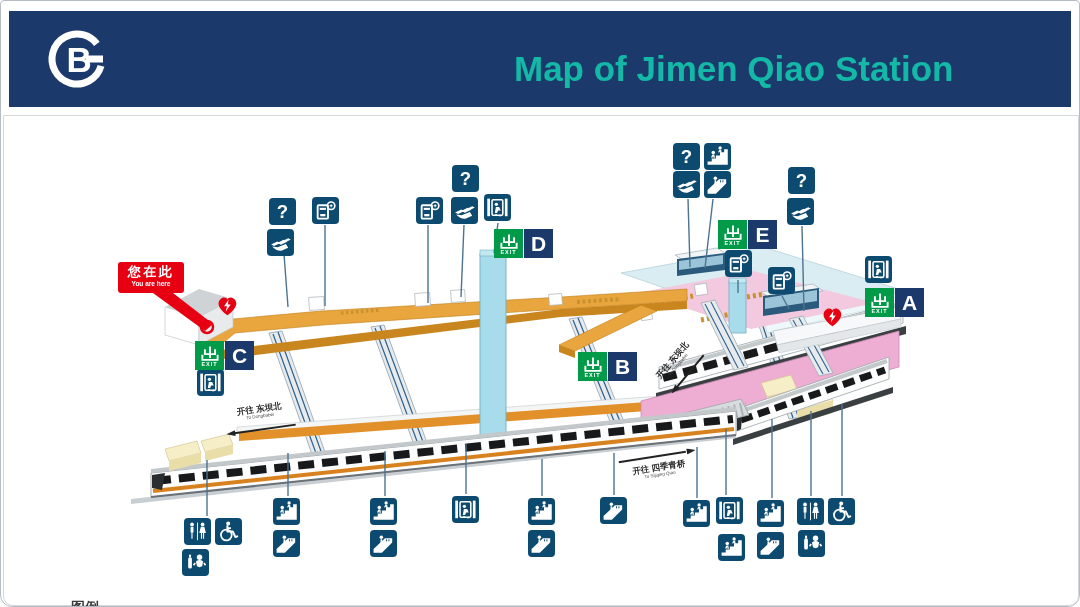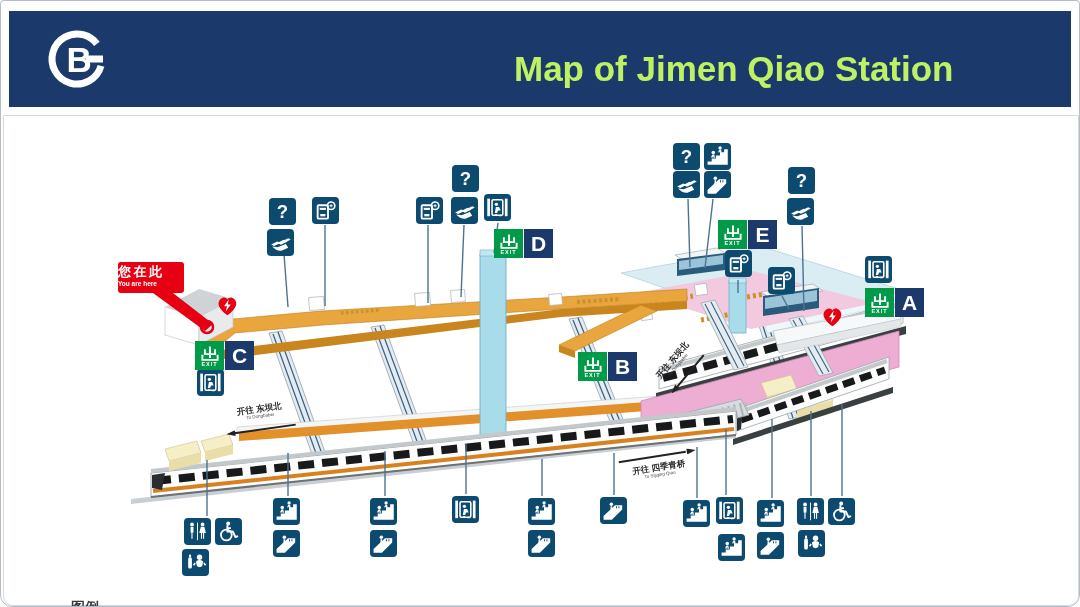--- a/index.html
+++ b/index.html
@@ -2,34 +2,34 @@
 <html><head>
 <meta charset="utf-8">
 <style>
   html,body{margin:0;padding:0;background:#fff;}
   .page{position:relative;width:1080px;height:607px;box-sizing:border-box;
         border:1.5px solid #b6bcc4;border-radius:4px 4px 12px 12px;overflow:hidden;
         font-family:"Liberation Sans","DejaVu Sans",sans-serif;background:#fff;}
   .header{position:absolute;left:8px;right:8px;top:10px;height:96px;background:var(--header-bg,#1b3a6b);}
   .logo{position:absolute;left:36px;top:16px;width:64px;height:64px;}
   .title-zh{position:absolute;left:116px;top:30px;color:#fff;font-size:45px;font-weight:800;letter-spacing:1px;white-space:nowrap;}
-  .title-en{position:absolute;left:505px;top:38px;color:#bef264;font-size:35px;font-weight:700;white-space:nowrap;}
+  .title-en{position:absolute;left:505px;top:38px;color:#14b8a6;font-size:35px;font-weight:700;white-space:nowrap;}
   .panel{position:absolute;left:2px;top:114px;width:1074px;height:489px;border:1px solid #d3d8dd;border-radius:0 0 10px 10px;}
   .map{position:absolute;left:0;top:0;width:1080px;height:607px;}
   svg.scene,svg.lines{position:absolute;left:0;top:0;}
   .ic{position:absolute;background:var(--icon-bg,#0d4a6f);border-radius:4px;display:flex;align-items:center;justify-content:center;}
   .ic svg{width:92%;height:92%;}
   .ic-aed{background:none;border-radius:0;}
   .exit{position:absolute;display:flex;gap:1px;}
   .exit .g{width:29px;height:29px;background:var(--exit-green,#009a49);display:flex;flex-direction:column;align-items:center;justify-content:center;}
   .exit .g .ex{color:#fff;font-size:5.5px;font-weight:bold;letter-spacing:1px;line-height:5px;margin-top:1px;}
   .exit .l{width:29px;height:29px;background:var(--header-bg,#1b3a6b);color:#fff;display:flex;align-items:center;justify-content:center;
            font-size:21px;font-weight:bold;}
   .bubble{position:absolute;left:117px;top:261px;width:66px;height:31px;background:var(--alert-red,#e60012);
-          border-radius:3px;color:#fff;text-align:left;}
+          border-radius:3px;color:#fff;text-align:center;}
   .bubble .zh{font-size:13px;font-weight:bold;letter-spacing:2.5px;line-height:16px;margin-top:2px;white-space:nowrap;}
   .bubble .en{font-size:6.5px;font-weight:bold;line-height:7px;white-space:nowrap;}
   .dsign{position:absolute;transform-origin:left top;color:#2a2a2a;text-align:center;}
   .dsign .zh{font-size:8.5px;font-weight:bold;white-space:nowrap;line-height:9px;}
   .dsign .en{font-size:4.5px;white-space:nowrap;line-height:5px;color:#444;}
   .legend{position:absolute;left:70px;top:598px;font-size:14px;font-weight:bold;color:#3a3a3a;}
 </style>
 </head>
 <body>
 

